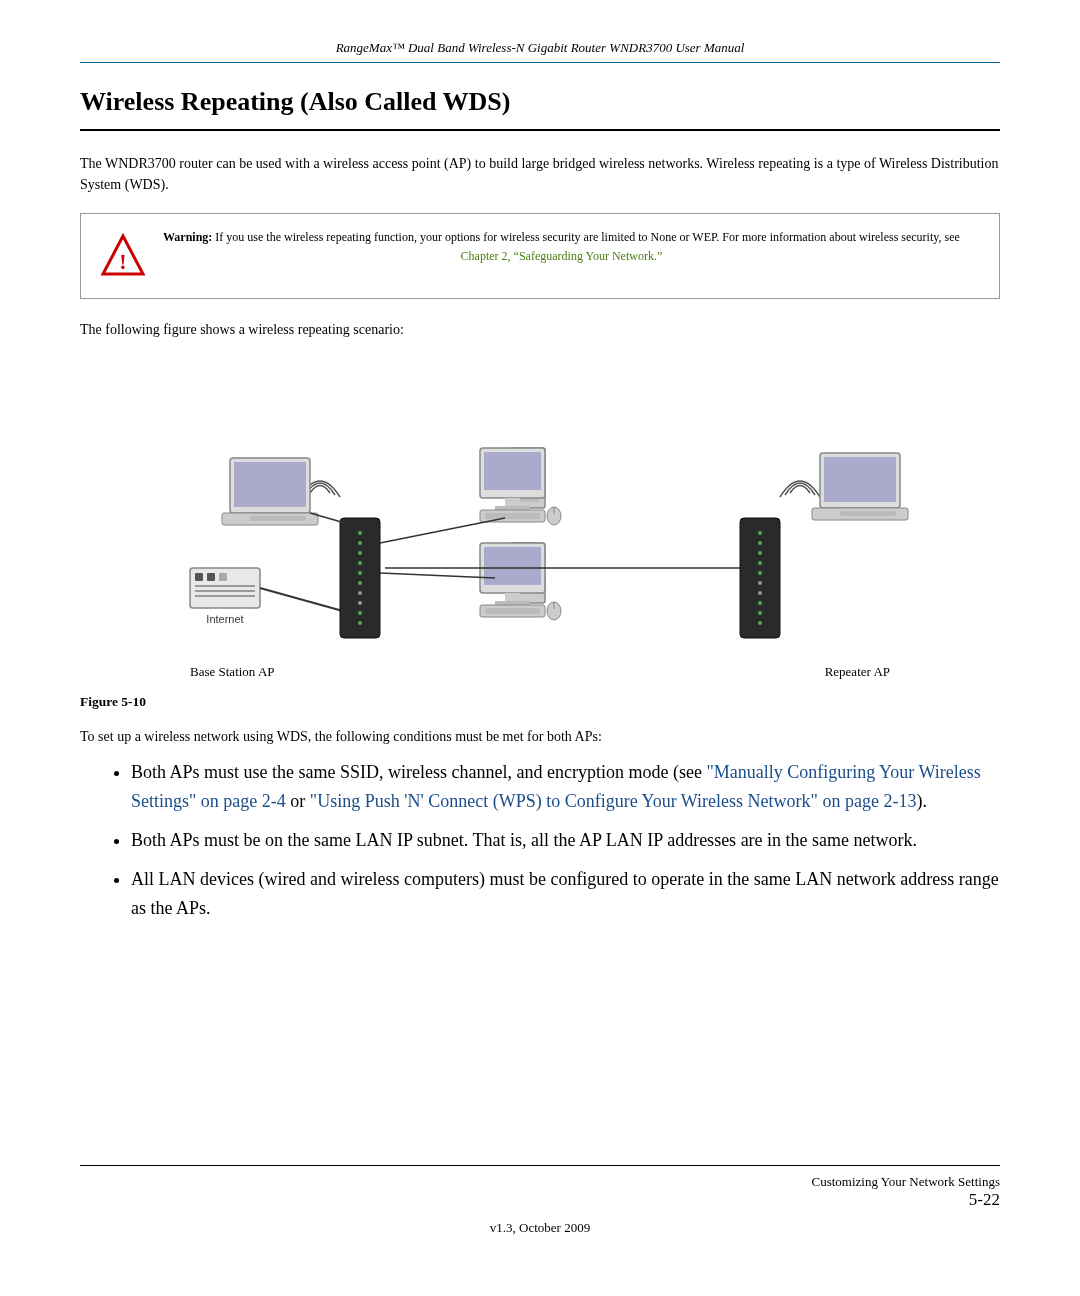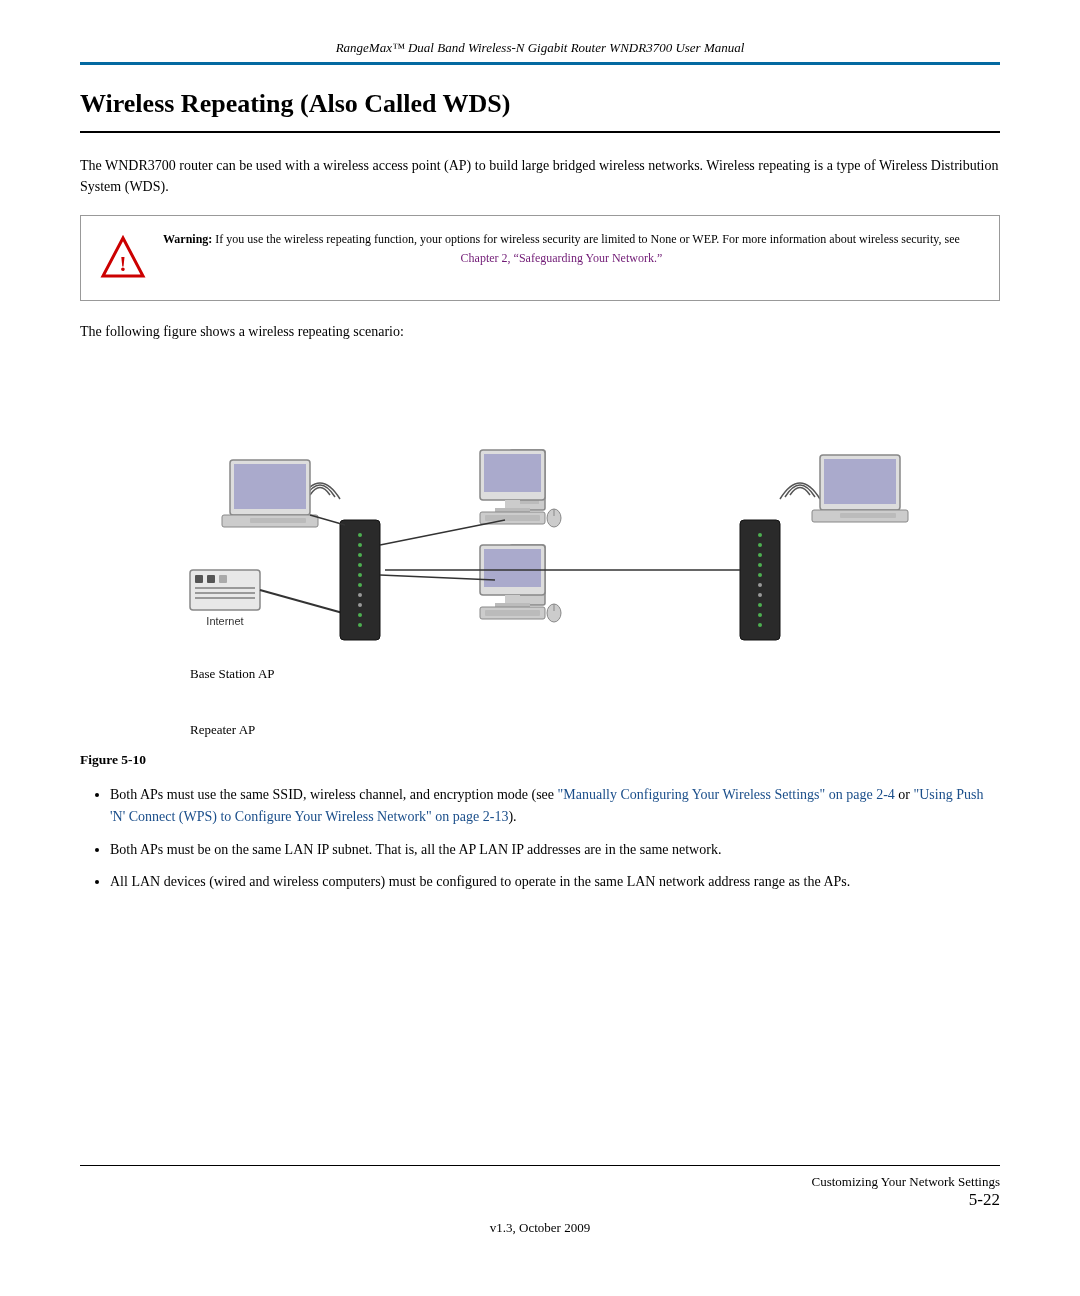--- a/index.html
+++ b/index.html
@@ -16,21 +16,21 @@
       width: 1080px;
       min-height: 1296px;
       padding: 40px 80px 60px 80px;
       display: flex;
       flex-direction: column;
     }
     .header {
       text-align: center;
       font-style: italic;
       font-size: 13px;
-      border-bottom: 3px solid #0369a1;
+      border-bottom: 1px solid #0369a1;
       padding-bottom: 6px;
       margin-bottom: 24px;
     }
     .chapter-title {
       font-size: 26px;
       font-weight: bold;
       border-bottom: 2px solid #000;
       padding-bottom: 12px;
       margin-bottom: 22px;
     }
@@ -58,21 +58,21 @@
     }
     .warning-text {
       font-size: 12px;
       line-height: 1.6;
       text-align: center;
     }
     .warning-text strong {
       font-weight: bold;
     }
     .warning-link {
-      color: #701a75;
+      color: #4d7c0f;
       text-decoration: none;
     }
     .figure-intro {
       font-size: 14px;
       line-height: 1.5;
       margin-bottom: 18px;
     }
     .figure-container {
       display: flex;
       flex-direction: column;
@@ -80,47 +80,47 @@
       margin-bottom: 10px;
     }
     .figure-diagram {
       width: 820px;
       height: 300px;
       position: relative;
       margin-bottom: 6px;
     }
     .figure-caption-row {
       display: flex;
-      flex-direction: column;
+      flex-direction: row;
       width: 820px;
       justify-content: space-between;
       padding: 0 60px;
       font-size: 13px;
       margin-bottom: 4px;
-      gap: 40px;
     }
     .figure-label {
       font-weight: bold;
       font-size: 13.5px;
       margin-bottom: 16px;
     }
     .body-text {
       font-size: 14px;
       line-height: 1.6;
       margin-bottom: 10px;
     }
     .bullet-list {
       margin-left: 30px;
       margin-bottom: 10px;
     }
     .bullet-list li {
-      font-size: 14px;
+      font-size: 18px;
       line-height: 1.6;
       margin-bottom: 10px;
       list-style-type: disc;
+      margin-left: 21px;
     }
     .link-text {
       color: #1a4e8a;
       text-decoration: none;
     }
     .footer {
       margin-top: auto;
       border-top: 1px solid #000;
       padding-top: 8px;
       display: flex;
@@ -299,20 +299,21 @@
       </svg>
     </div>
     <div class="figure-caption-row">
       <span>Base Station AP</span>
       <span>Repeater AP</span>
     </div>
   </div>
 
   <div class="figure-label">Figure 5-10</div>
 
+  <p class="body-text">To set up a wireless network using WDS, the following conditions must be met for both APs:</p>
 
   <ul class="bullet-list">
     <li>
       <span>Both APs must use the same SSID, wireless channel, and encryption mode (see </span><a class="link-text">"Manually Configuring Your Wireless Settings" on page 2-4</a><span> or </span><a class="link-text">"Using Push 'N' Connect (WPS) to Configure Your Wireless Network" on page 2-13</a><span>).</span>
     </li>
     <li>
       <span>Both APs must be on the same LAN IP subnet. That is, all the AP LAN IP addresses are in the same network.</span>
     </li>
     <li>
       <span>All LAN devices (wired and wireless computers) must be configured to operate in the same LAN network address range as the APs.</span>

